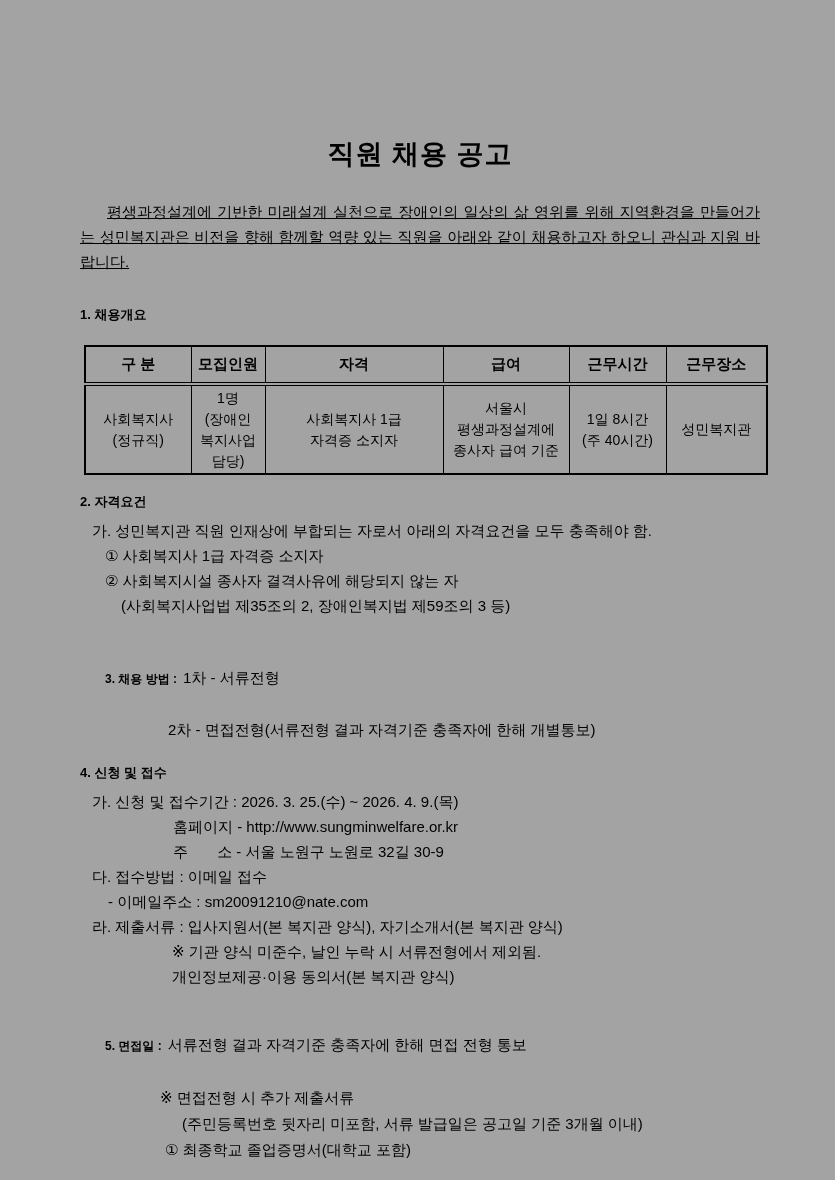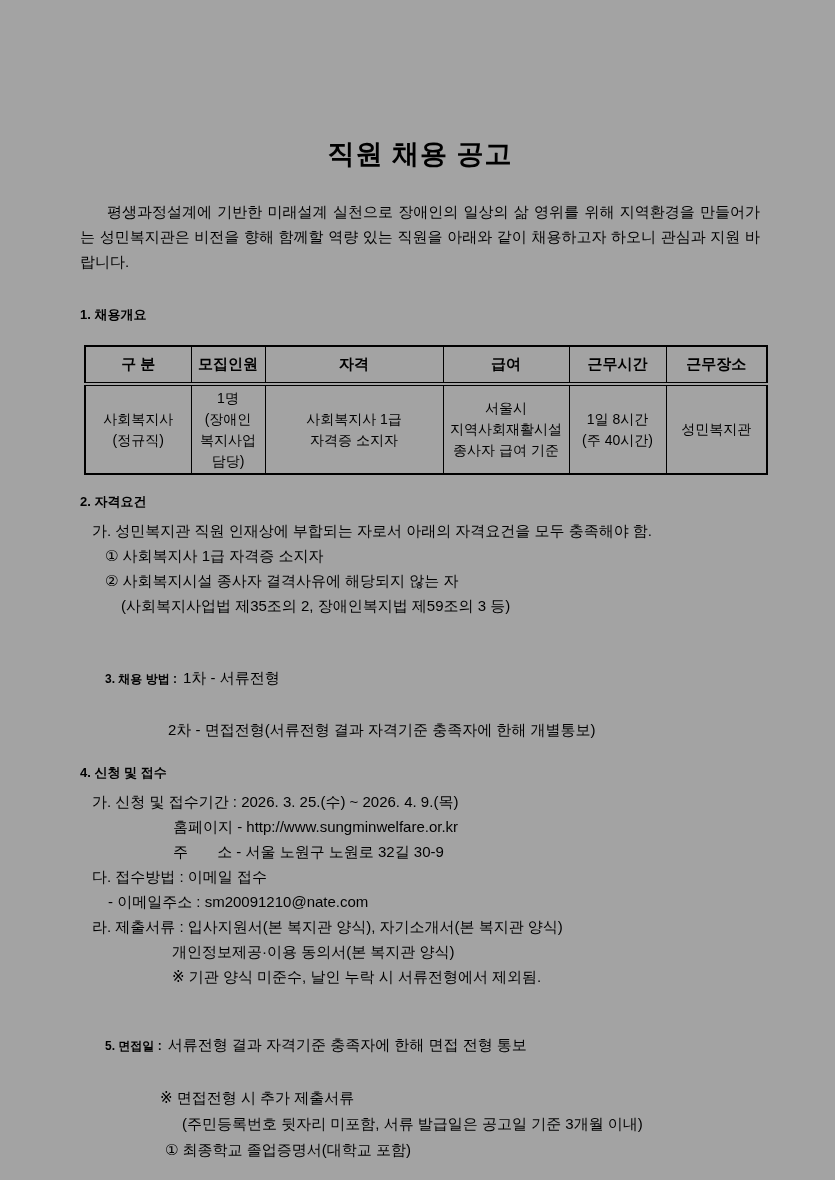--- a/index.html
+++ b/index.html
@@ -22,20 +22,21 @@
     line-height: 33px;
     font-weight: bold;
     text-align: center;
     letter-spacing: 1px;
   }
   .intro {
     margin: 28px 0 0 0;
     line-height: 25px;
     text-align: justify;
     text-indent: 27px;
+    text-decoration: underline;
   }
   .sec-heading {
     margin: 0;
     font-size: 13px;
     line-height: 19px;
     font-weight: bold;
   }
   .mt-s1 { margin-top: 31px; }
   .mt-s2 { margin-top: 17px; }
   .mt-s4 { margin-top: 21px; }
@@ -126,21 +127,21 @@
       <tr>
         <td>사회복지사
 (정규직)</td>
         <td>1명
 (장애인
 복지사업
 담당)</td>
         <td>사회복지사 1급
 자격증 소지자</td>
         <td>서울시
-지역사회재활시설
+평생과정설계에
 종사자 급여 기준</td>
         <td>1일 8시간
 (주 40시간)</td>
         <td>성민복지관</td>
       </tr>
     </tbody>
   </table>
 
   <h2 class="sec-heading mt-s2">2. 자격요건</h2>
   <div class="lines s2-lines">
@@ -158,22 +159,22 @@
   </div>
 
   <h2 class="sec-heading mt-s4">4. 신청 및 접수</h2>
   <div class="lines s4-lines">
     <div class="line ind-ga">가. 신청 및 접수기간 : 2026. 3. 25.(수) ~ 2026. 4. 9.(목)</div>
     <div class="line ind-sub">홈페이지 - http://www.sungminwelfare.or.kr</div>
     <div class="line ind-sub">주       소 - 서울 노원구 노원로 32길 30-9</div>
     <div class="line ind-ga">다. 접수방법 : 이메일 접수</div>
     <div class="line ind-dash">- 이메일주소 : sm20091210@nate.com</div>
     <div class="line ind-ga">라. 제출서류 : 입사지원서(본 복지관 양식), 자기소개서(본 복지관 양식)</div>
+    <div class="line ind-sub2">※ 기관 양식 미준수, 날인 누락 시 서류전형에서 제외됨.</div>
     <div class="line ind-sub2">개인정보제공·이용 동의서(본 복지관 양식)</div>
-    <div class="line ind-sub2">※ 기관 양식 미준수, 날인 누락 시 서류전형에서 제외됨.</div>
   </div>
 
   <div class="s5-block">
     <div class="line">
       <span class="inline-heading">5. 면접일 :</span><span>서류전형 결과 자격기준 충족자에 한해 면접 전형 통보</span>
     </div>
     <div class="line s5-l2">※ 면접전형 시 추가 제출서류</div>
     <div class="line s5-l3">(주민등록번호 뒷자리 미포함, 서류 발급일은 공고일 기준 3개월 이내)</div>
     <div class="line s5-l4">① 최종학교 졸업증명서(대학교 포함)</div>
   </div>

